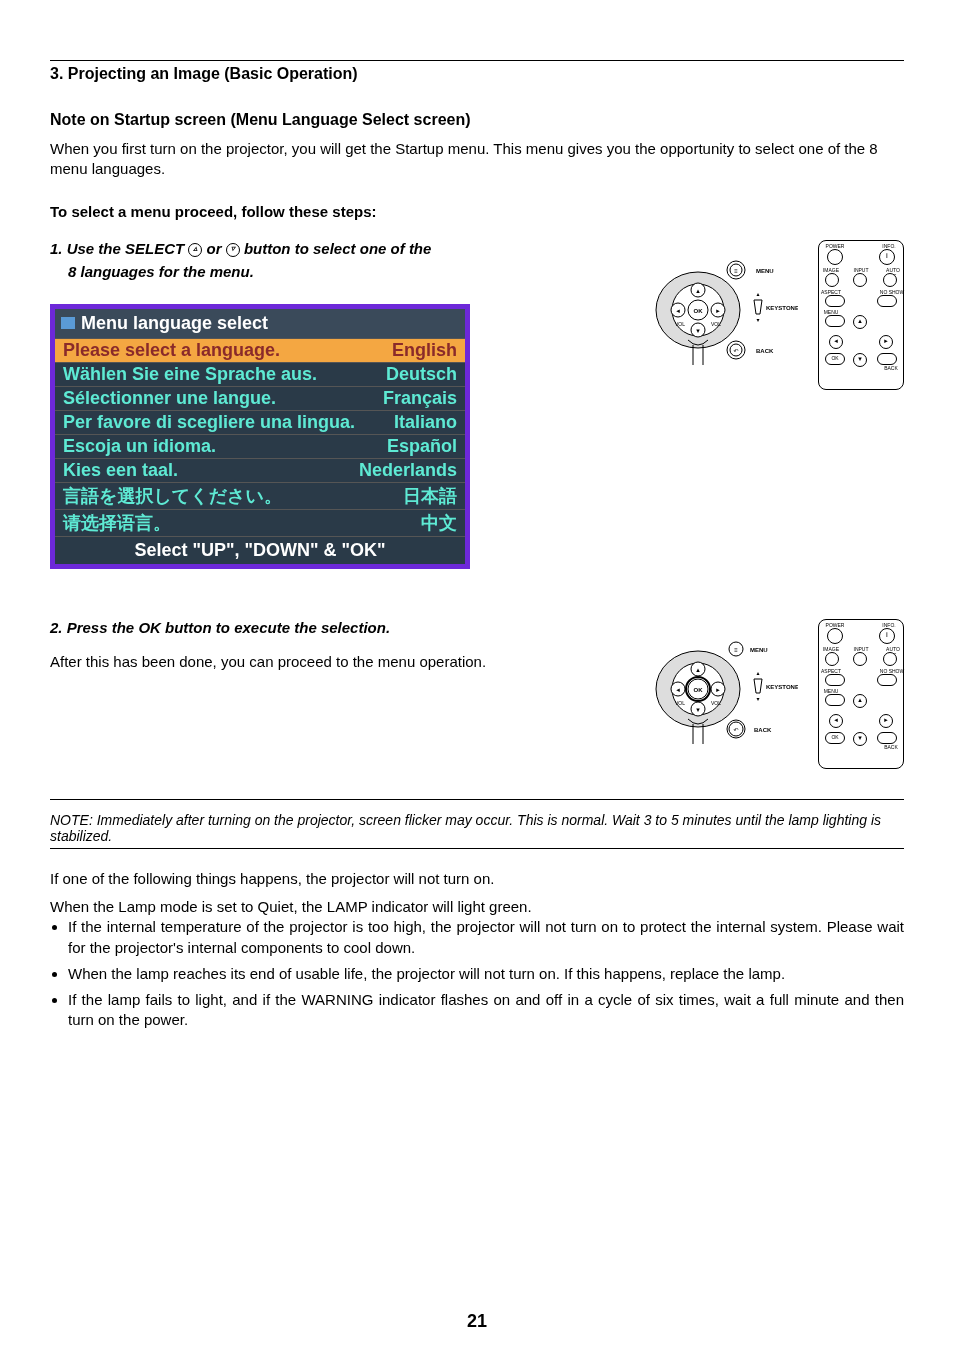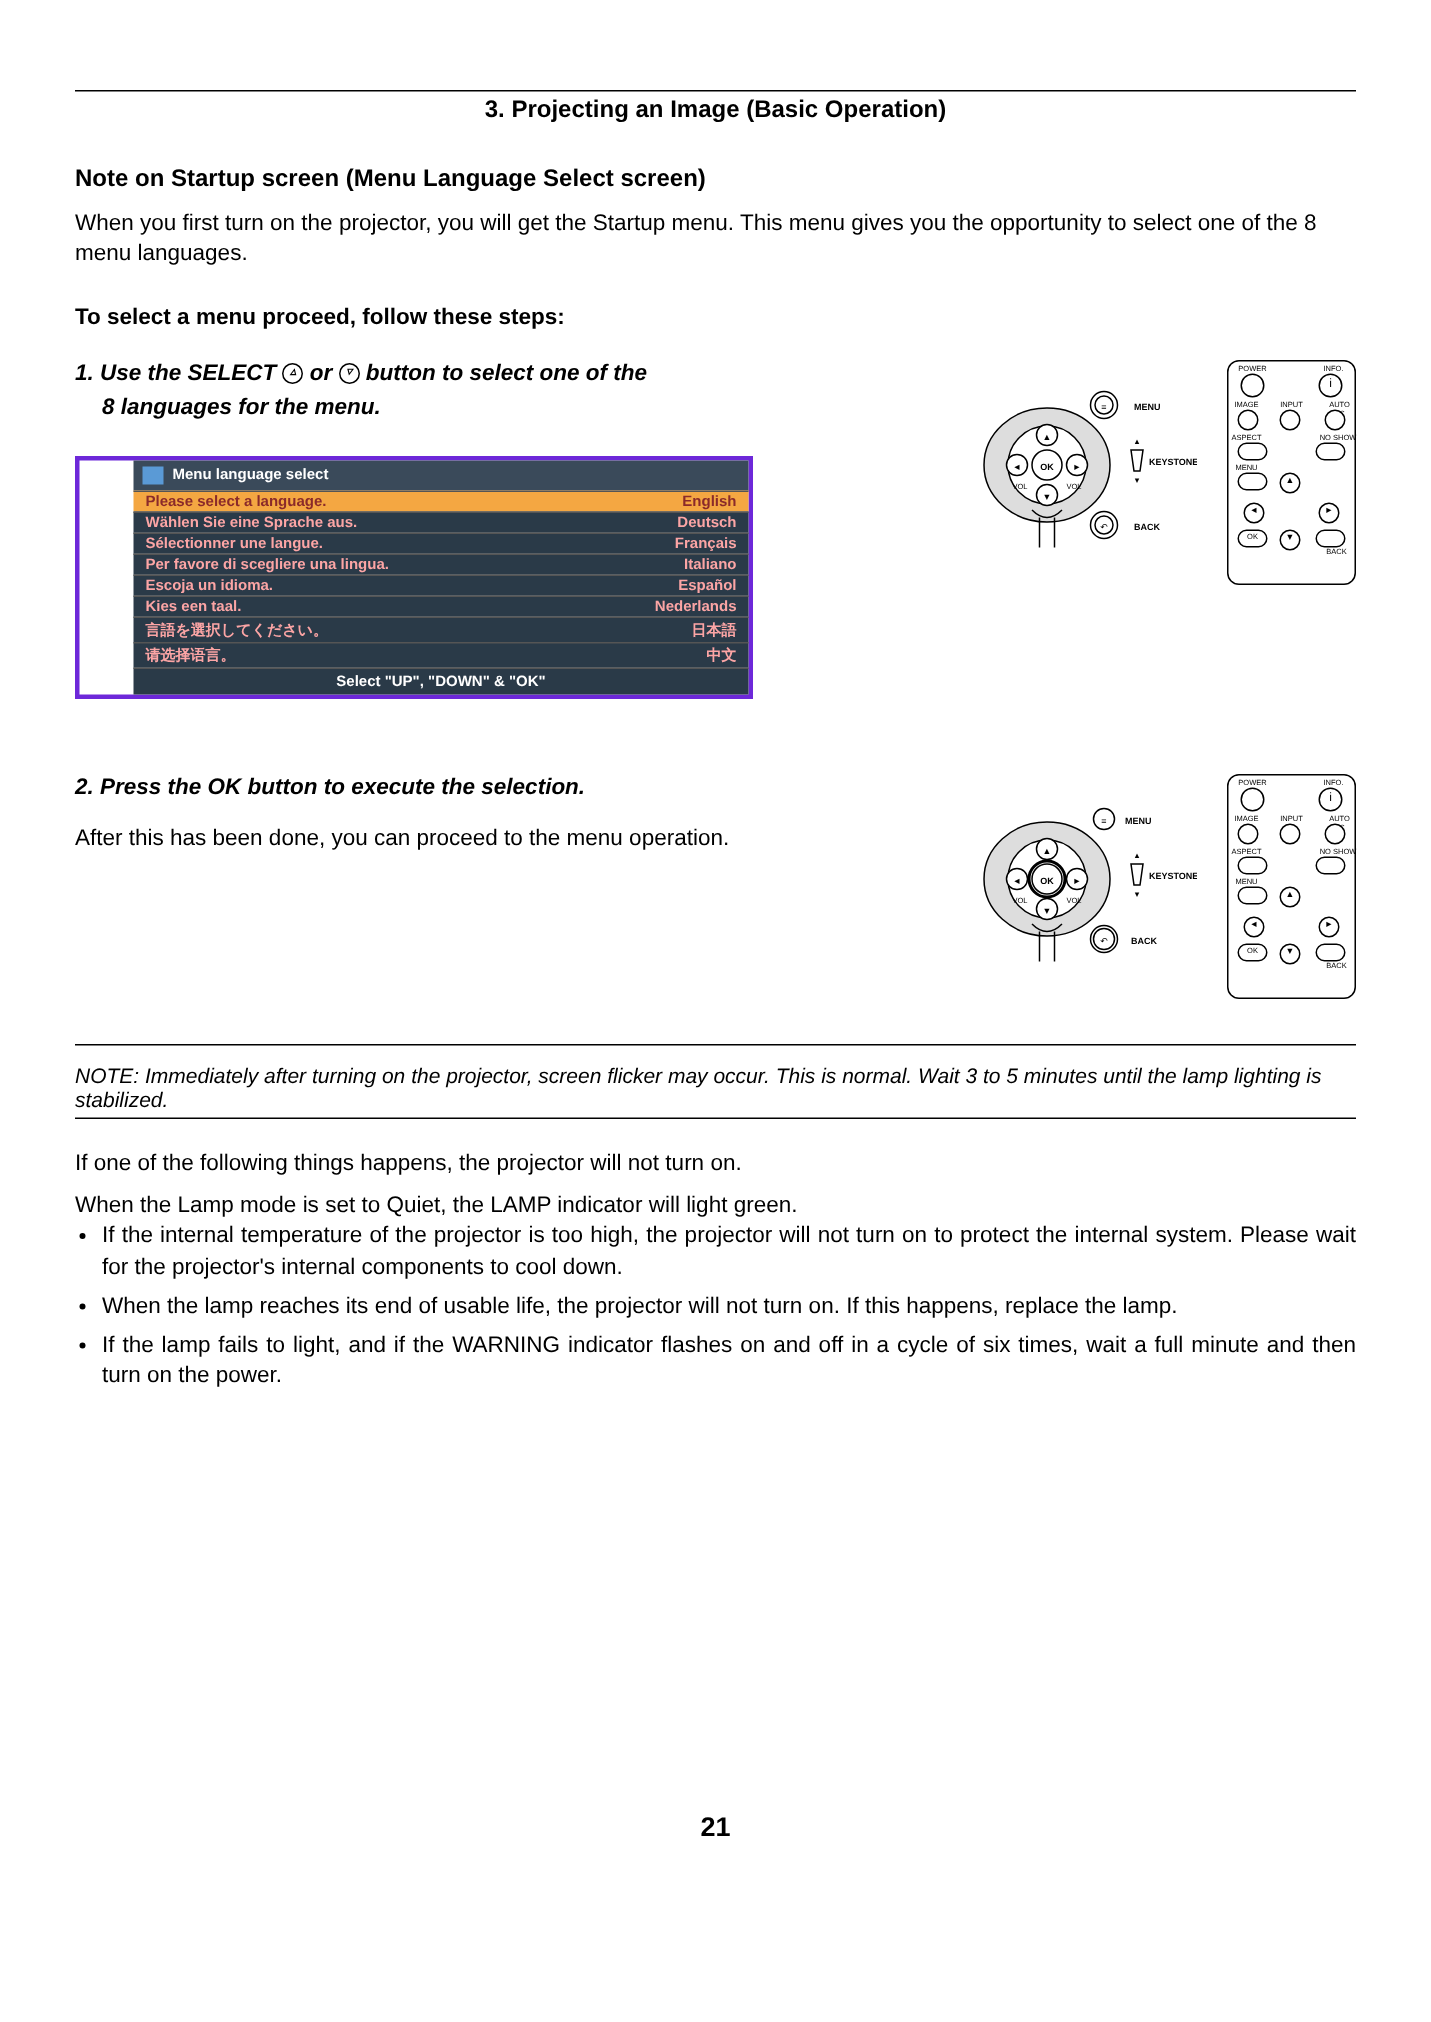--- a/index.html
+++ b/index.html
@@ -13,21 +13,21 @@
   .page {
     padding: 60px 50px 40px 50px;
     box-sizing: border-box;
   }
   .hr-top {
     border: none;
     border-top: 1px solid #000;
     margin: 0 0 4px 0;
   }
   .section-hdr {
-    text-align: center;
+    text-align: left;
     font-weight: bold;
     font-size: 16px;
     margin-bottom: 28px;
   }
   .sub-hdr {
     font-weight: bold;
     font-size: 16px;
     margin-bottom: 10px;
   }
   .body-text {
@@ -62,46 +62,45 @@
   .col-right {
     flex: 1;
     display: flex;
     gap: 20px;
     justify-content: flex-end;
     align-items: flex-start;
   }
 
   
   .lang-box {
-    border: 3px solid #6d28d9;
+    border: 5px solid #6d28d9;
     width: 410px;
-    font-size: 10px;
+    font-size: 18px;
     font-weight: bold;
     font-family: Arial, sans-serif;
-    padding-left: 36px;
   }
   .lang-title {
     background: #3a4a5a;
     color: #fff;
     padding: 4px 6px;
     display: flex;
     align-items: center;
     gap: 6px;
   }
   .lang-title .icon {
     width: 14px;
     height: 12px;
     background: #5a9ad6;
     display: inline-block;
   }
   .lang-row {
     display: flex;
     justify-content: space-between;
     padding: 1px 8px;
-    color: #fca5a5;
+    color: #5eead4;
     background: #2a3a48;
     border-top: 1px solid #555;
   }
   .lang-row.selected {
     background: #f4a742;
     color: #8a2a2a;
   }
   .lang-footer {
     background: #2a3a48;
     color: #fff;

